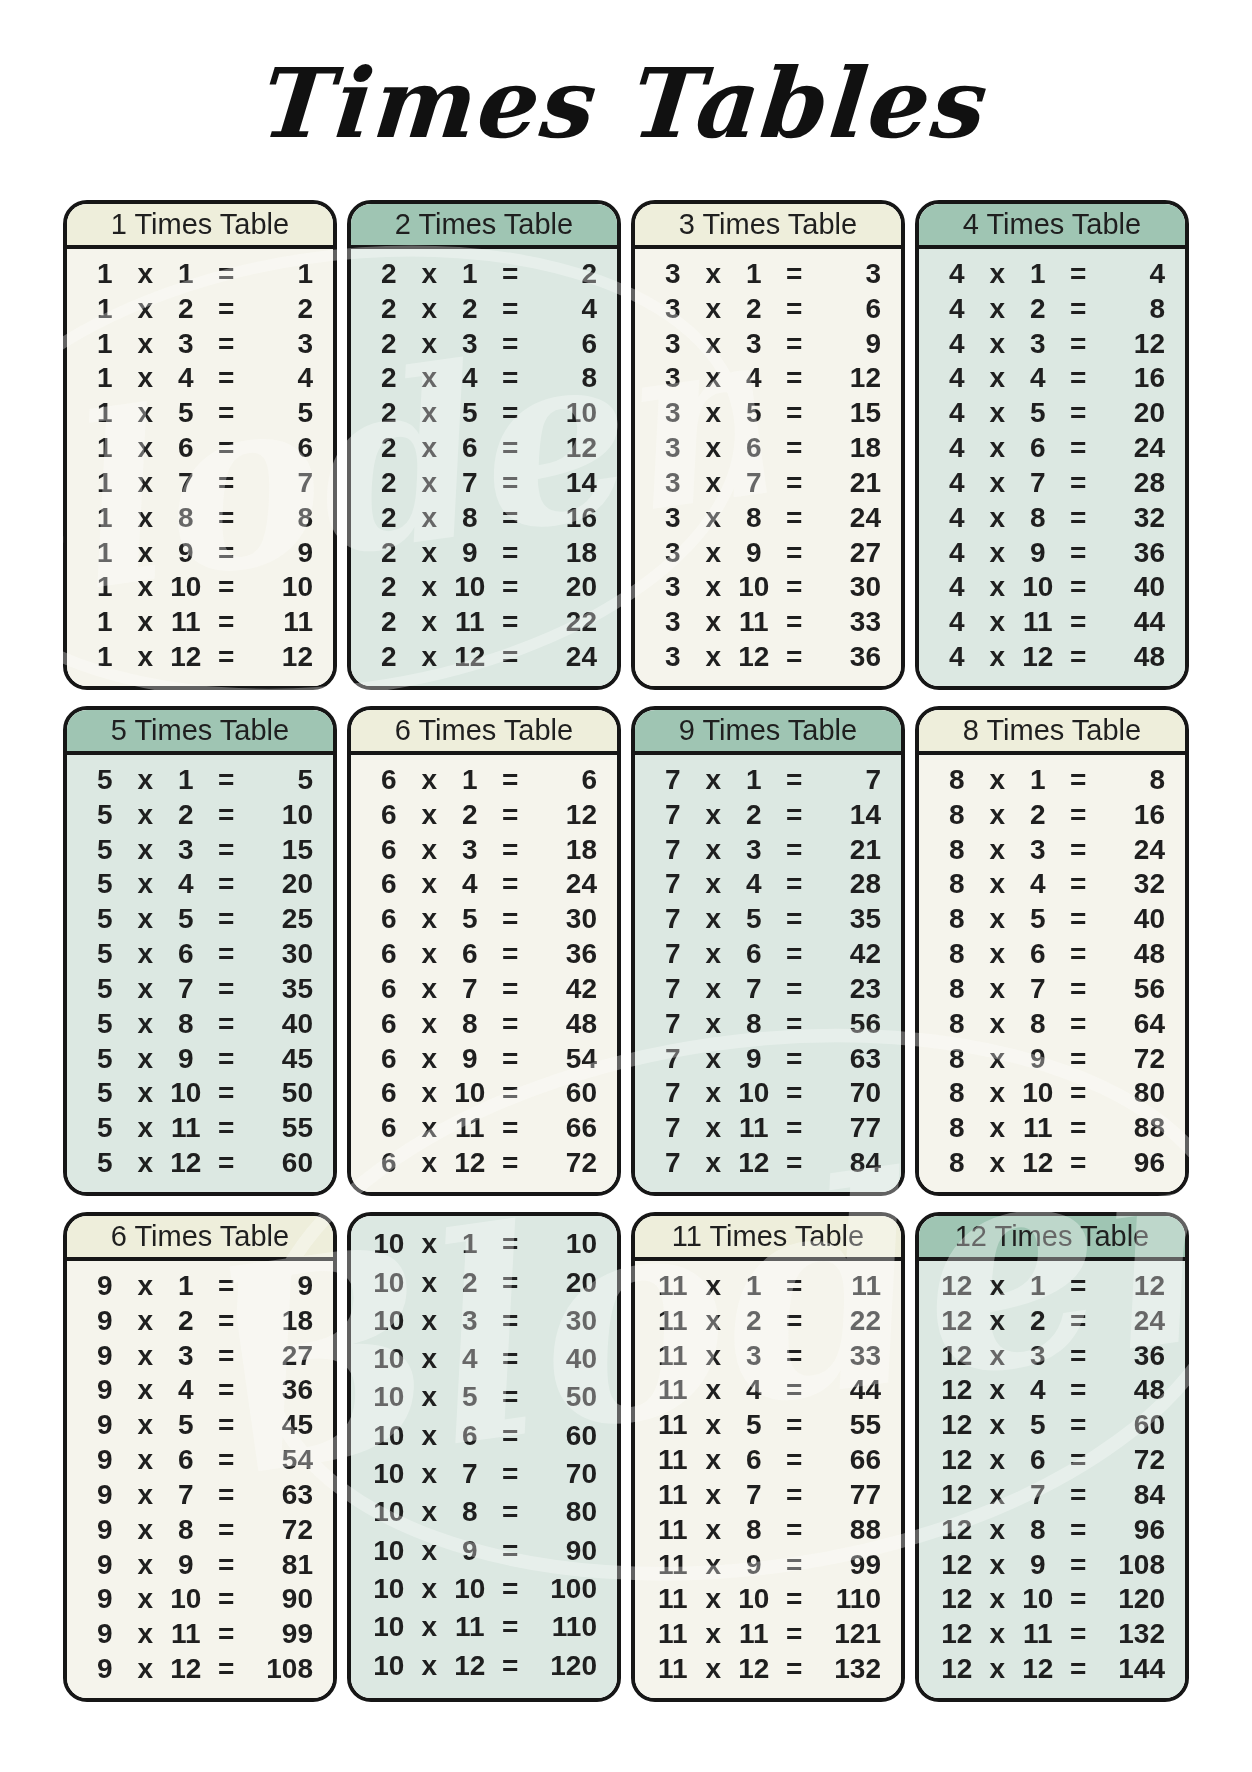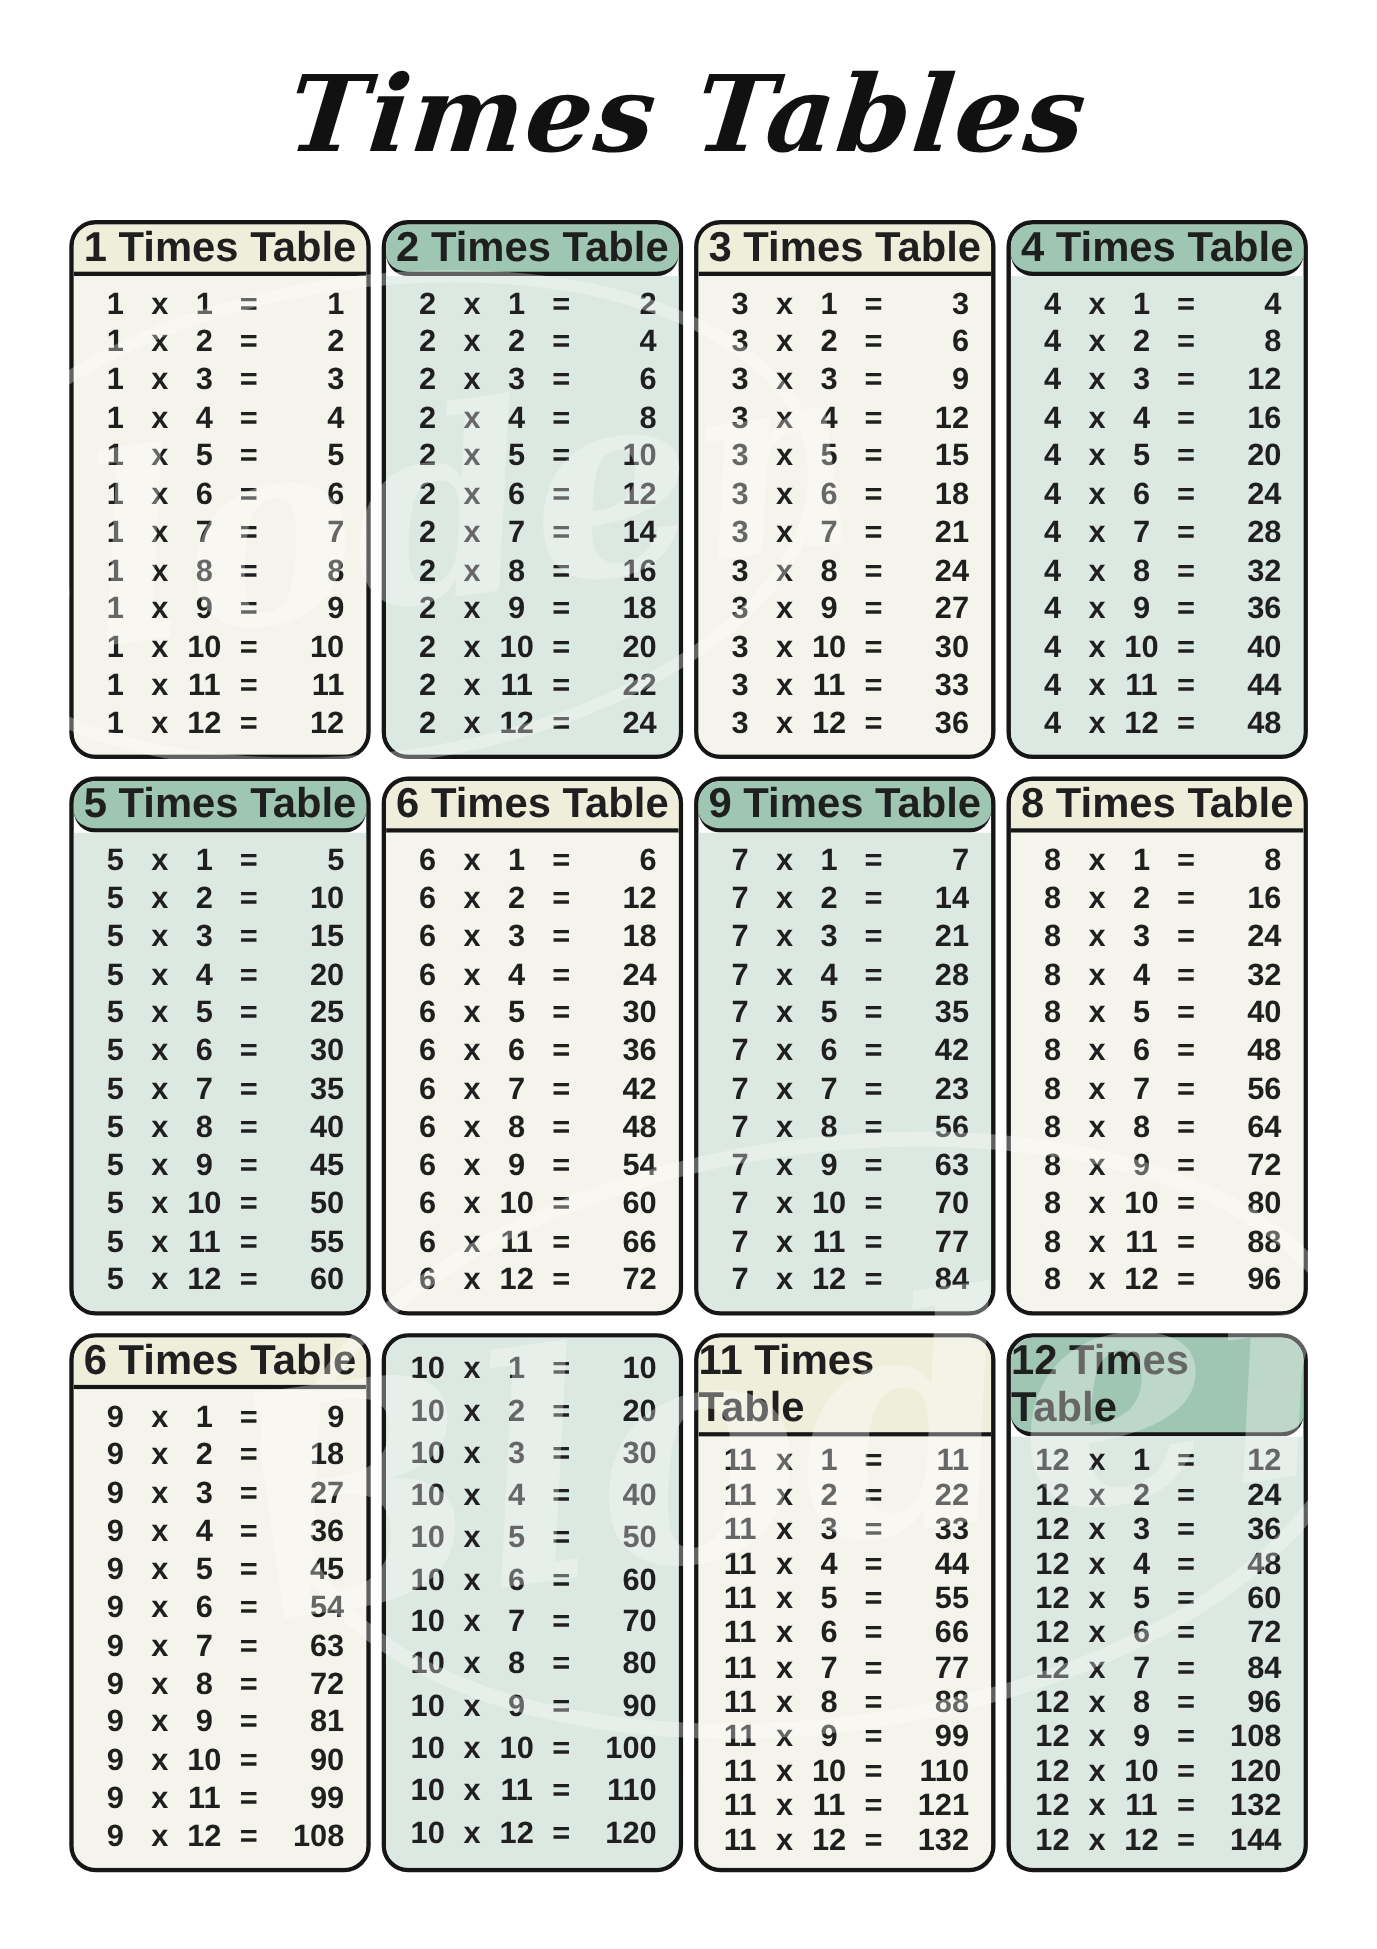--- a/index.html
+++ b/index.html
@@ -45,27 +45,27 @@
     display: flex;
     flex-direction: column;
     background: #fff;
   }
   .card-header {
     flex: 0 0 41px;
     border-bottom: 4px solid var(--card-border, #161616);
     display: flex;
     align-items: center;
     justify-content: center;
-    font-weight: bold;
-    font-size: 38px;
+    font-weight: normal;
+    font-size: 29px;
     color: var(--text, #1f1f1f);
   }
   .card.cream .card-header { background: var(--cream-header, #eeeedb); }
   .card.cream .card-body   { background: var(--cream-body, #f5f4ec); }
-  .card.teal  .card-header { background: var(--teal-header, #9fc5b3); border-radius: 20px; }
+  .card.teal  .card-header { background: var(--teal-header, #9fc5b3); }
   .card.teal  .card-body   { background: var(--teal-body, #dce8e2); }
   .card-body {
     flex: 1;
     display: flex;
     flex-direction: column;
     justify-content: space-evenly;
     padding: 4px 14px 8px 14px;
   }
   .eq-row {
     display: grid;

